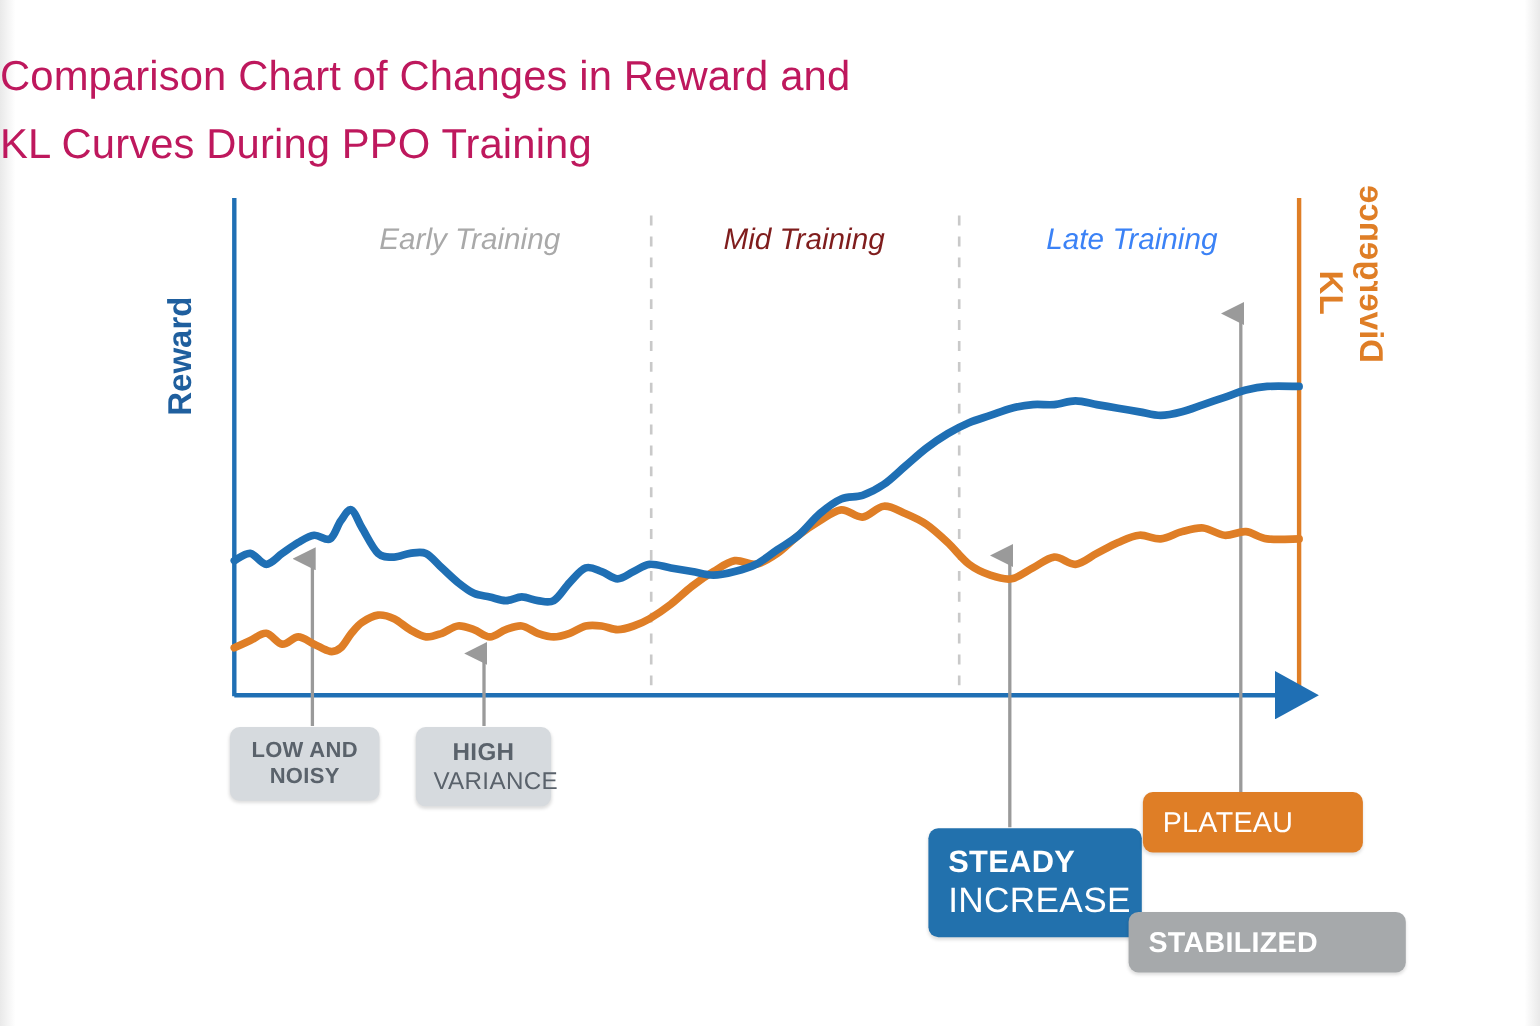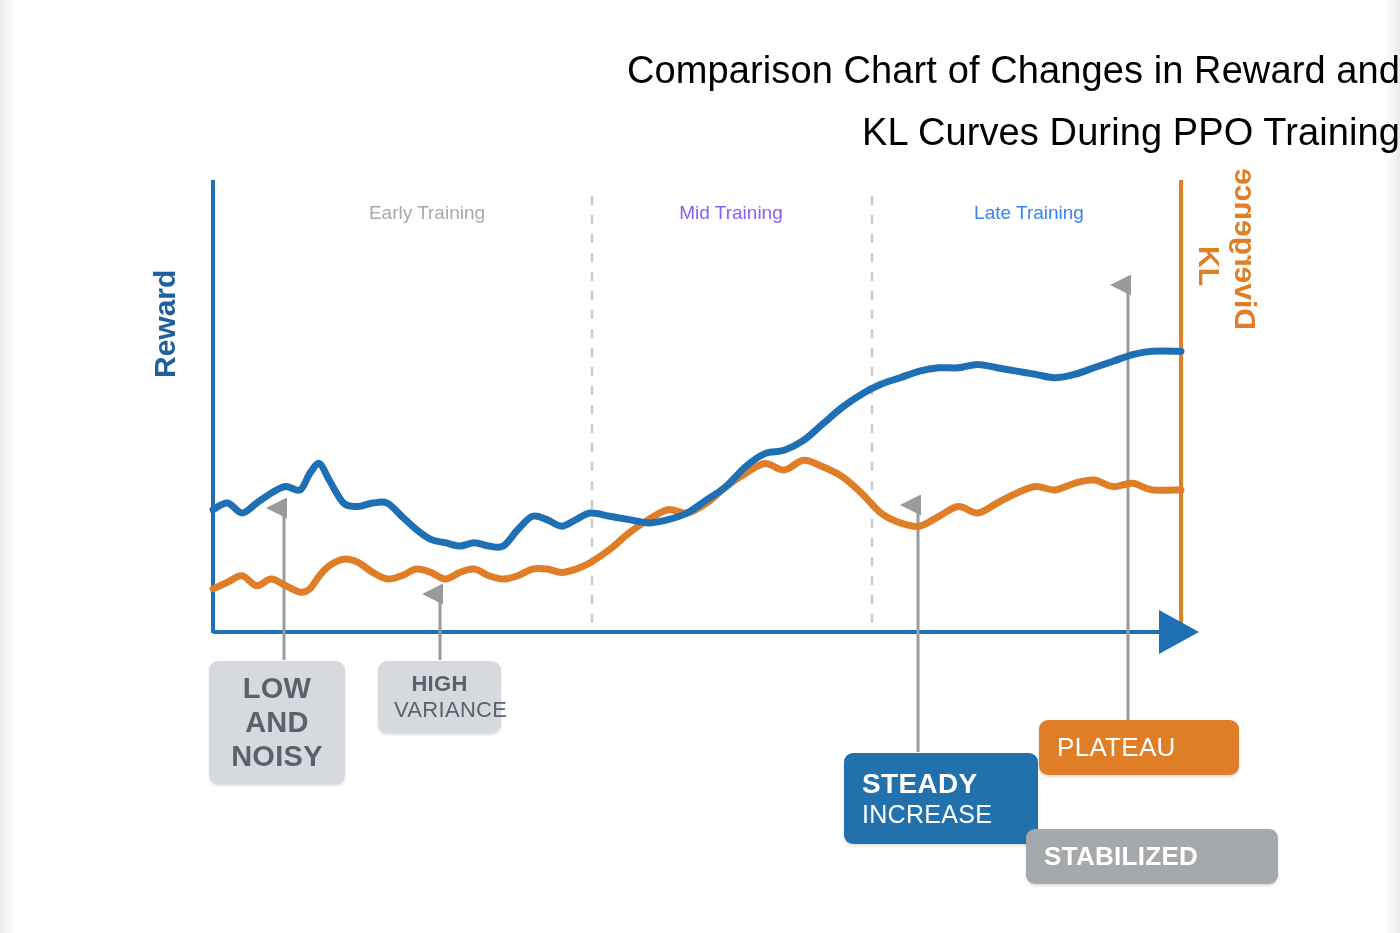--- a/index.html
+++ b/index.html
@@ -15,36 +15,37 @@
     position:absolute;top:0;bottom:0;width:14px;pointer-events:none;
   }
   .page-shade-left{left:0;background:linear-gradient(to right,#e9e9e9,#ffffff);}
   .page-shade-right{right:0;background:linear-gradient(to left,#e9e9e9,#ffffff);}
 
   #stage{position:absolute;inset:0;}
 
   
   .title{
     position:absolute;left:0;right:0;top:40px;
-    text-align:right;color:#000000;
+    text-align:left;color:#be185d;
     font-size:38px;line-height:1.62;font-weight:400;
     letter-spacing:.1px;
   }
   .title .l2{display:block;}
 
   
   svg.plot{position:absolute;left:0;top:0;}
 
   
   .phase{
-    position:absolute;font-size:19px;font-weight:400;white-space:nowrap;
+    position:absolute;font-size:27px;font-weight:400;white-space:nowrap;
     transform:translateX(-50%);
+    font-style:italic;
   }
   .phase.early{color:#a9a9a9;}
-  .phase.mid{color:#8b5cf6;}
+  .phase.mid{color:#7f1d1d;}
   .phase.late{color:#3b82f6;}
 
   
   .axis-title{position:absolute;white-space:nowrap;font-weight:700;}
   .y-left{
     left:148px;top:378px;color:#1f5f9e;font-size:30px;
     transform:rotate(-90deg);transform-origin:left top;
   }
   .x-bottom{
     left:606px;top:668px;color:#3a3a3a;font-size:28px;font-weight:400;
@@ -68,24 +69,24 @@
     box-shadow:0 2px 3px rgba(0,0,0,.13);
   }
   .badge .b1{display:block;font-weight:700;}
   .badge .b2{display:block;font-weight:400;}
   .badge.grey{background:#d6dade;color:#5a626b;}
   .badge.grey .b1,.badge.grey .b2{color:#5a626b;}
   .badge.grey-solid{background:#a6a9ab;color:#ffffff;}
   .badge.blue{background:#2271ad;color:#ffffff;}
   .badge.orange{background:#df7e26;color:#ffffff;}
 
-  #badge-low-noisy{left:209px;top:661px;width:136px;text-align:center;font-size:29px;}
+  #badge-low-noisy{left:209px;top:661px;width:136px;text-align:center;font-size:20px;}
   #badge-high-variance{left:378px;top:661px;width:123px;text-align:center;font-size:22px;}
   #badge-steady-increase{left:844px;top:753px;width:194px;padding:14px 18px;font-size:28px;}
-  #badge-steady-increase .b2{font-size:25px;}
+  #badge-steady-increase .b2{font-size:32px;}
   #badge-plateau{left:1039px;top:720px;width:200px;padding:12px 18px;font-size:26px;}
   #badge-stabilized{left:1026px;top:829px;width:252px;padding:12px 18px;font-size:26px;}
 </style>
 </head>
 <body>
 
 <div class="page-shade-left"></div>
 <div class="page-shade-right"></div>
 
 <div id="stage">

